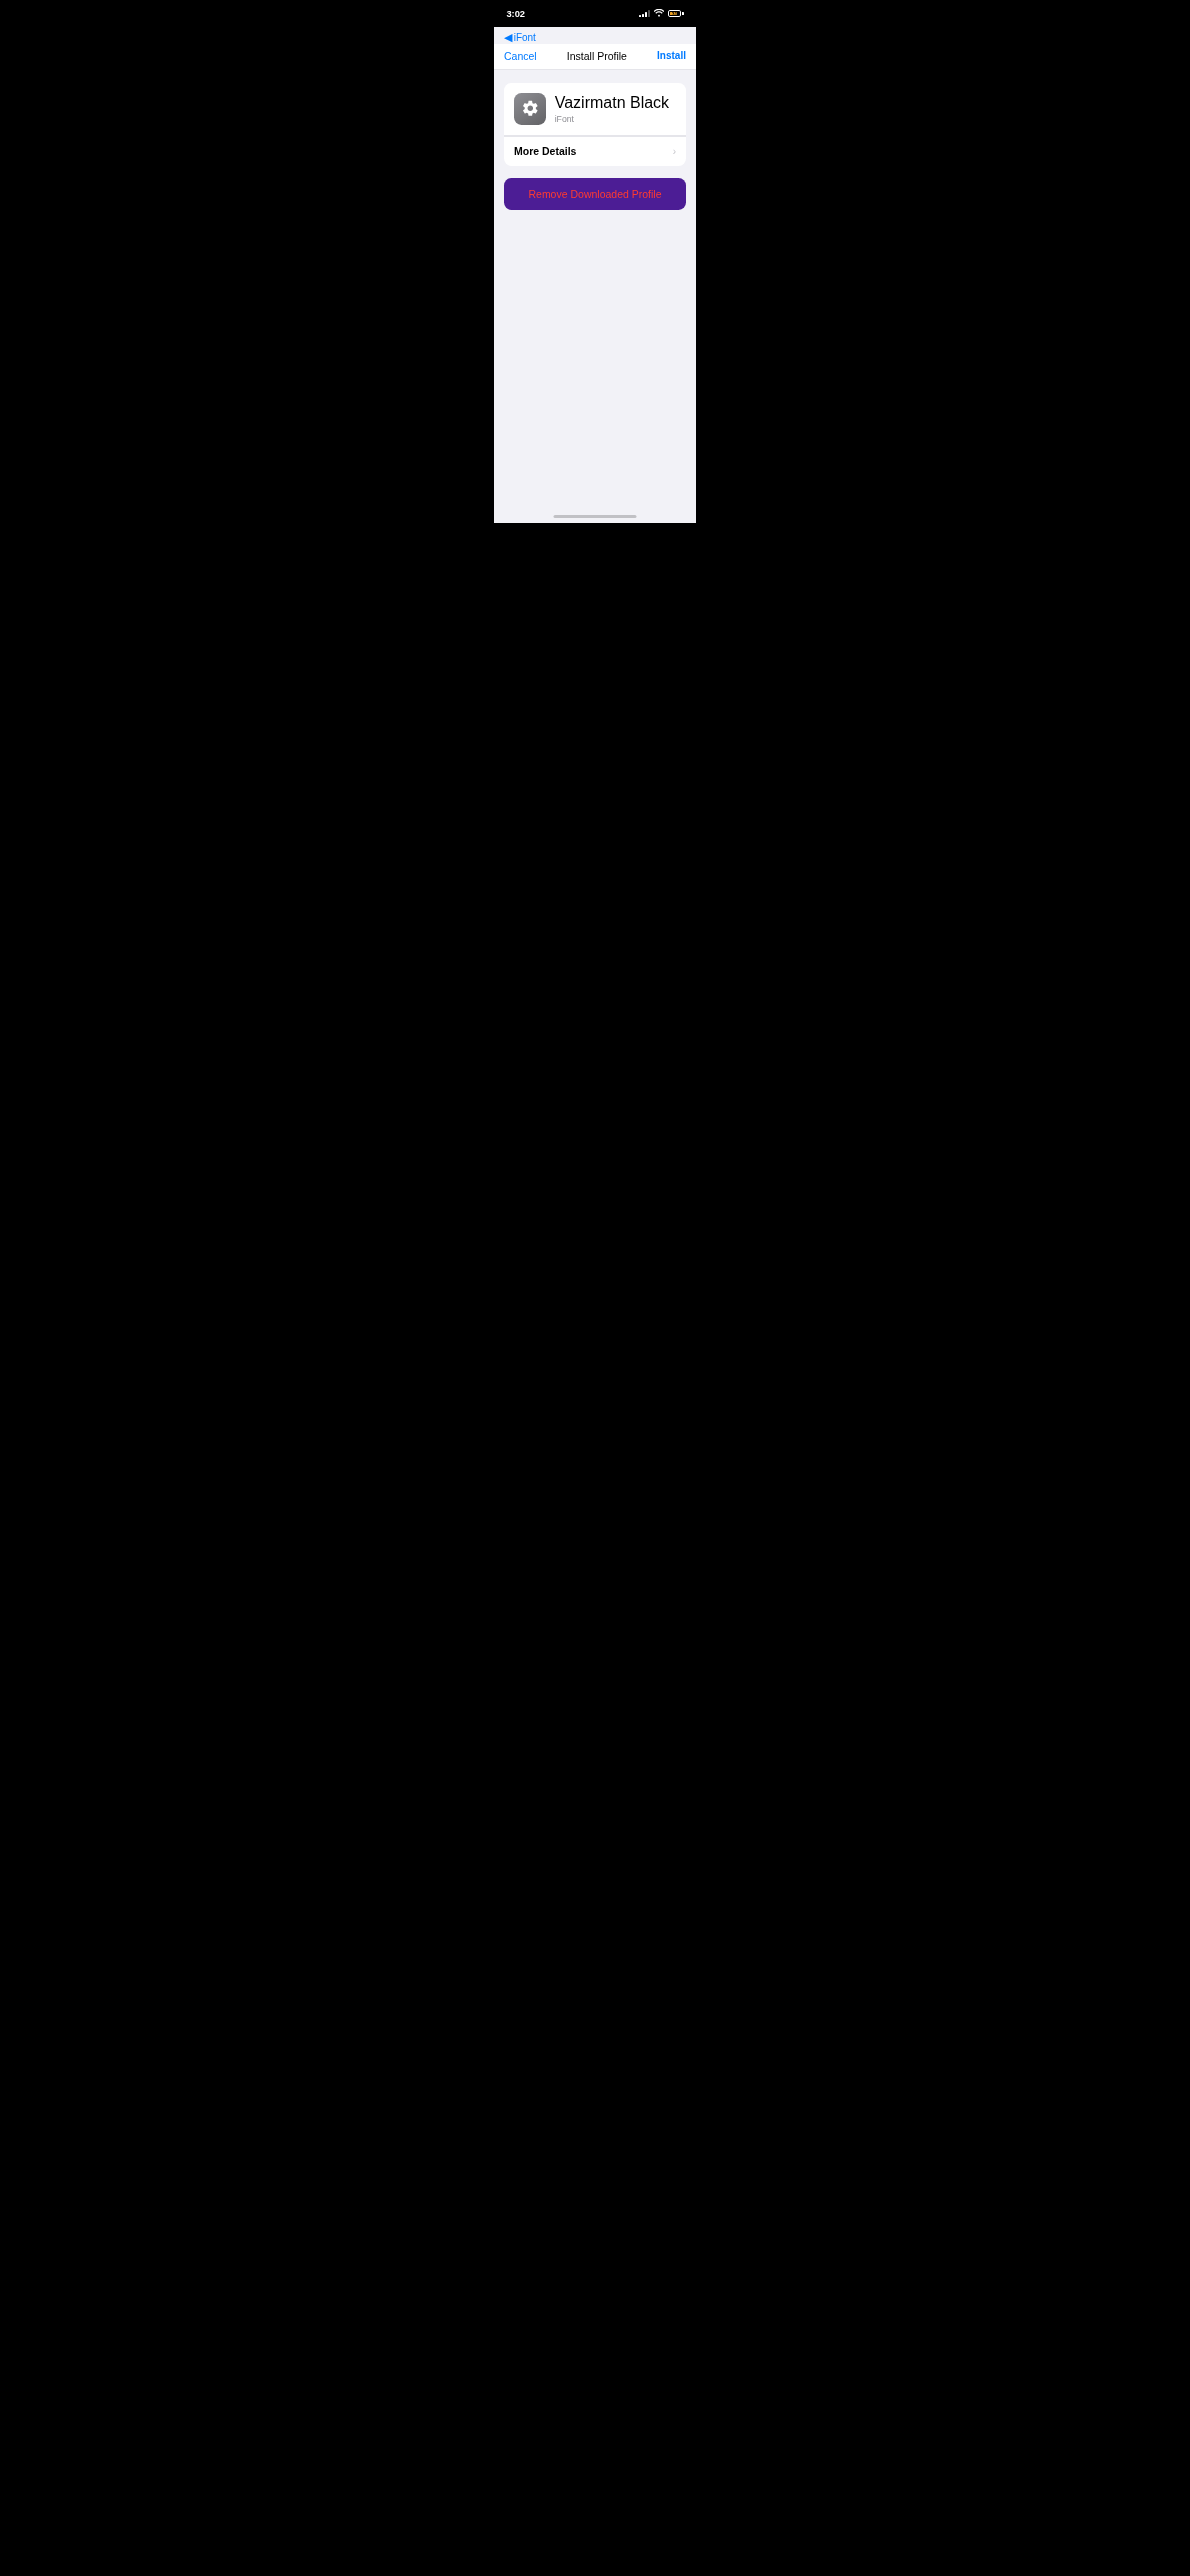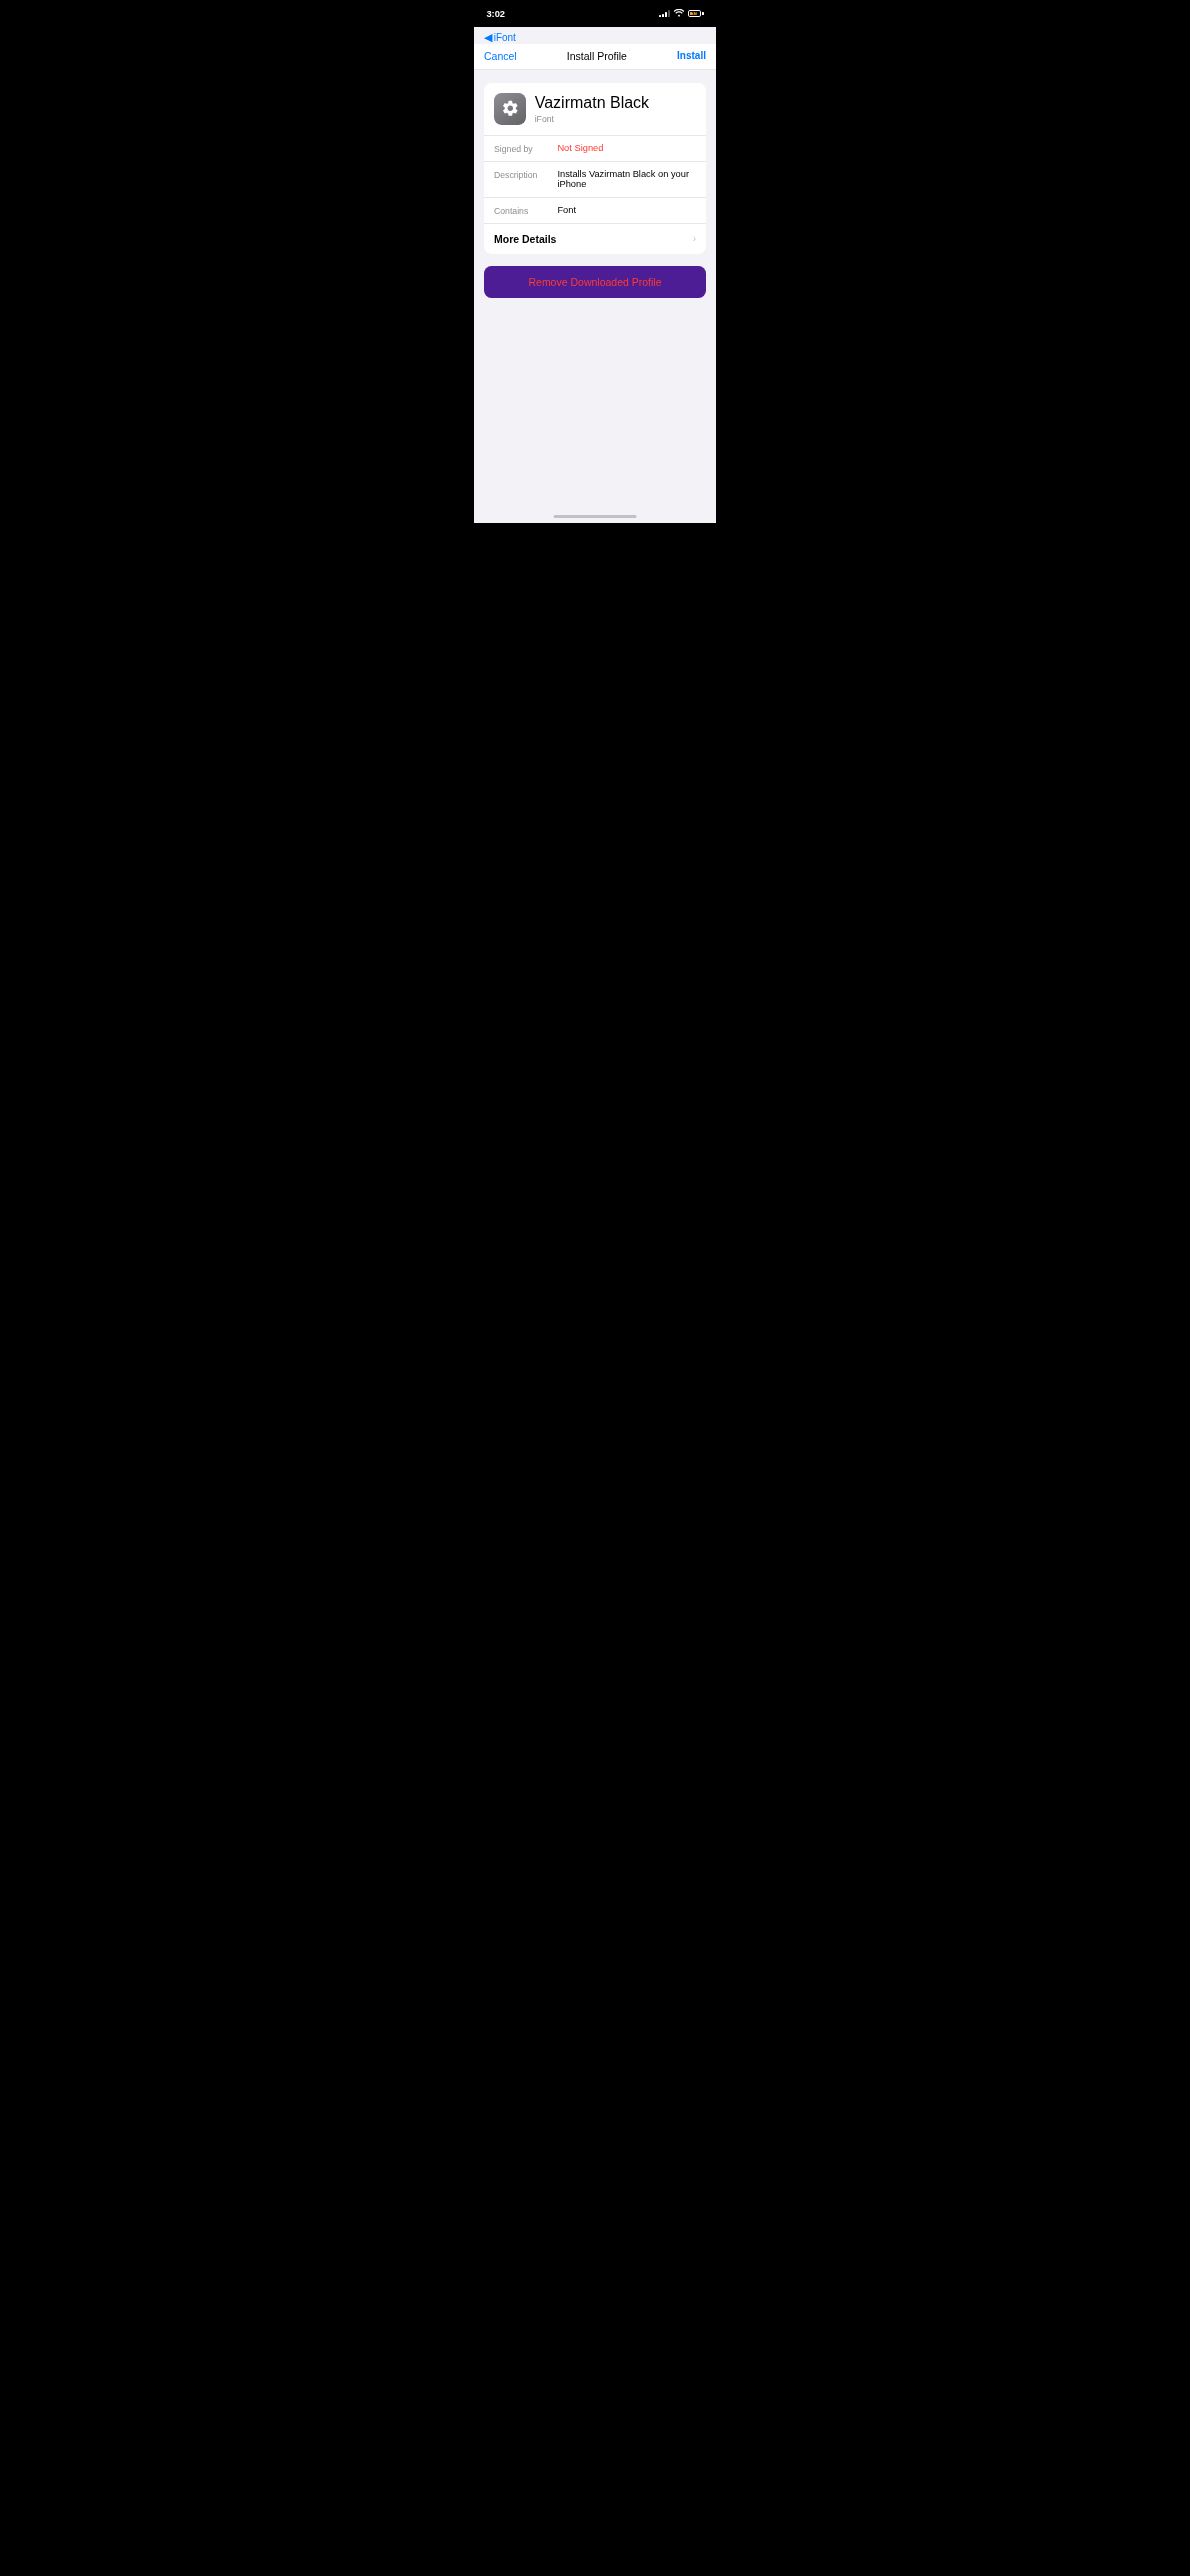--- a/index.html
+++ b/index.html
@@ -11,21 +11,21 @@
     body {
       background: #000;
       display: flex;
       justify-content: center;
       align-items: flex-start;
       min-height: 100vh;
       font-family: -apple-system, 'SF Pro Display', 'Helvetica Neue', Arial, sans-serif;
     }
 
     .phone-wrapper {
-      width: 242px;
+      width: 202px;
       min-height: 523px;
       background: #f2f2f7;
       position: relative;
       overflow: hidden;
     }
 
     
     .status-bar {
       background: #000;
       height: 27px;
@@ -326,38 +326,20 @@
           <svg class="gear-svg" viewBox="0 0 24 24" fill="white">
             <path d="M19.14,12.94c0.04-0.3,0.06-0.61,0.06-0.94c0-0.32-0.02-0.64-0.07-0.94l2.03-1.58c0.18-0.14,0.23-0.41,0.12-0.61 l-1.92-3.32c-0.12-0.22-0.37-0.29-0.59-0.22l-2.39,0.96c-0.5-0.38-1.03-0.7-1.62-0.94L14.4,2.81c-0.04-0.24-0.24-0.41-0.48-0.41 h-3.84c-0.24,0-0.43,0.17-0.47,0.41L9.25,5.35C8.66,5.59,8.12,5.92,7.63,6.29L5.24,5.33c-0.22-0.08-0.47,0-0.59,0.22L2.74,8.87 C2.62,9.08,2.66,9.34,2.86,9.48l2.03,1.58C4.84,11.36,4.8,11.69,4.8,12s0.02,0.64,0.07,0.94l-2.03,1.58 c-0.18,0.14-0.23,0.41-0.12,0.61l1.92,3.32c0.12,0.22,0.37,0.29,0.59,0.22l2.39-0.96c0.5,0.38,1.03,0.7,1.62,0.94l0.36,2.54 c0.05,0.24,0.24,0.41,0.48,0.41h3.84c0.24,0,0.44-0.17,0.47-0.41l0.36-2.54c0.59-0.24,1.13-0.56,1.62-0.94l2.39,0.96 c0.22,0.08,0.47,0,0.59-0.22l1.92-3.32c0.12-0.22,0.07-0.47-0.12-0.61L19.14,12.94z M12,15.6c-1.98,0-3.6-1.62-3.6-3.6 s1.62-3.6,3.6-3.6s3.6,1.62,3.6,3.6S13.98,15.6,12,15.6z"></path>
           </svg>
         </div>
         <div class="profile-info">
           <div class="profile-name">Vazirmatn Black</div>
           <div class="profile-source">iFont</div>
         </div>
       </div>
 
-      <div class="profile-details">
-
-        <div class="detail-row">
-          <span class="detail-label">Signed by</span>
-          <span class="detail-value not-signed">Not Signed</span>
-        </div>
-
-        <div class="detail-row">
-          <span class="detail-label">Description</span>
-          <span class="detail-value">Installs Vazirmatn Black on your iPhone</span>
-        </div>
-
-        <div class="detail-row">
-          <span class="detail-label">Contains</span>
-          <span class="detail-value">Font</span>
-        </div>
-
-      </div>
 
       <div class="more-details-row">
         <span class="more-details-label">More Details</span>
         <span class="chevron-right">›</span>
       </div>
 
     </div>
 
     <div class="remove-card">
       <button class="remove-btn">Remove Downloaded Profile</button>

